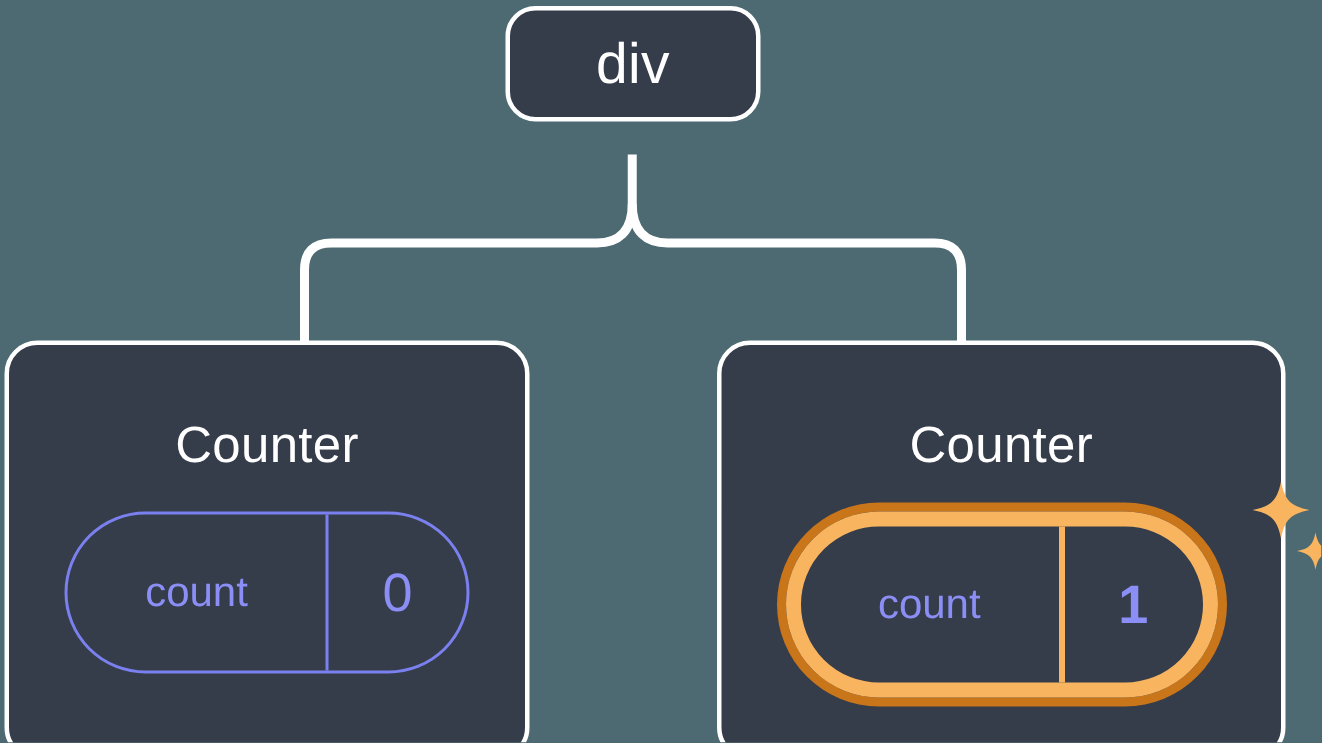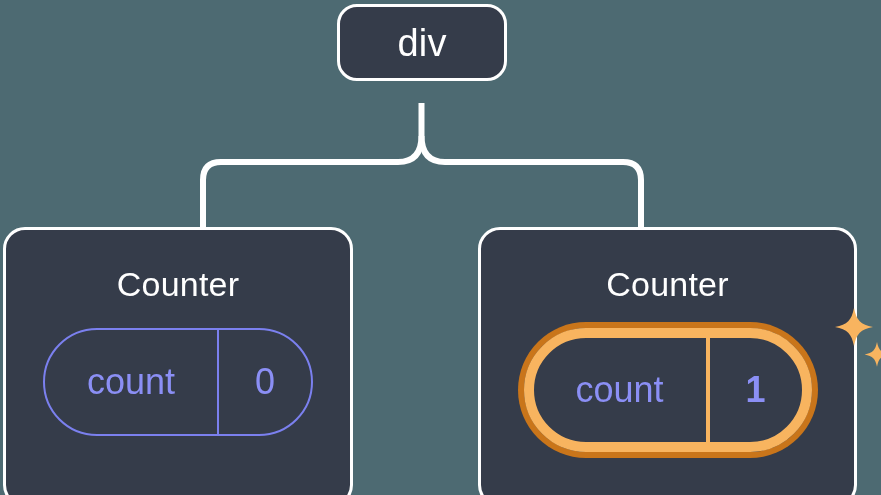--- a/index.html
+++ b/index.html
@@ -64,21 +64,21 @@
     align-items: center;
   }
   #node-counter-left  { left: 3px;   width: 350px; }
   #node-counter-right { left: 478px; width: 379px; }
 
   .node-counter .node-title {
     color: #ffffff;
     font-size: 34px;
     font-weight: 400;
     line-height: 1;
-    margin-top: 37px;
+    margin-top: 50px;
     letter-spacing: 0.2px;
   }
 
   
   .pill-wrap {
     position: relative;
     margin-top: 27px;
     display: flex;
     align-items: center;
     justify-content: center;
@@ -127,21 +127,21 @@
   .pill.highlight .pill-divider {
     background: #f8b45f;
     width: 4px;
   }
 
   .pill-key {
     flex: 0 0 auto;
     display: flex;
     align-items: center;
     justify-content: center;
-    font-size: 36px;
+    font-size: 28px;
     line-height: 1;
     box-sizing: border-box;
   }
   .pill.plain .pill-key { width: 172px; }
   .pill.highlight .pill-key { width: 172px; }
 
   .pill-divider { flex: 0 0 auto; }
 
   .pill-val {
     flex: 1 1 auto;

